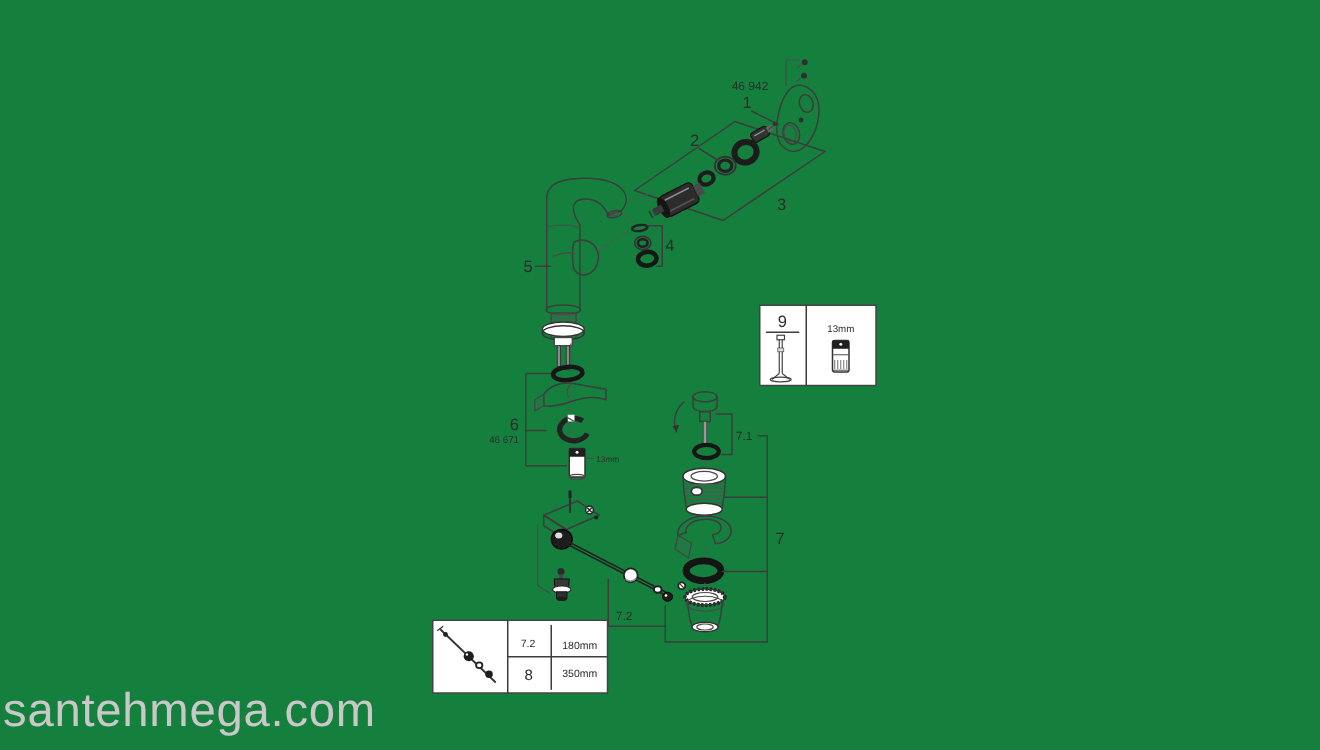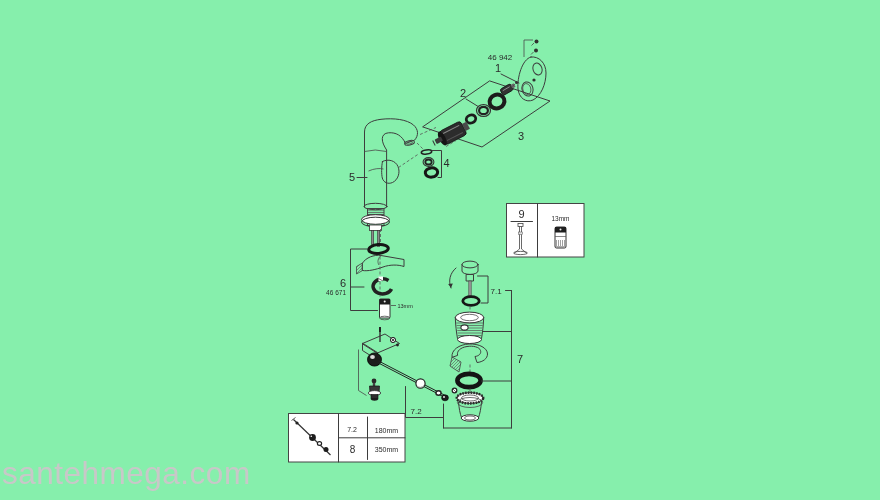--- a/index.html
+++ b/index.html
@@ -1,16 +1,16 @@
 <!DOCTYPE html>
 <html><head>
 <meta charset="utf-8">
 <style>
   html,body{margin:0;padding:0;background:#ffffff;}
-  .stage{position:relative;width:880px;height:500px;background:#86efac;overflow:hidden;
+  .stage{position:relative;width:880px;height:500px;background:#15803d;overflow:hidden;
          font-family:"Liberation Sans", sans-serif;}
   svg{position:absolute;top:0;left:0;}
   .lbl{font-family:"Liberation Sans", sans-serif;fill:#2b2b2b;}
   .s11{font-size:11px;}
   .s10{font-size:10px;}
   .s8{font-size:8px;}
   .s7{font-size:7px;}
   .s65{font-size:6.5px;}
   .s55{font-size:5.5px;}
   .wm{font-family:"Liberation Sans", sans-serif;letter-spacing:0.5px;}

